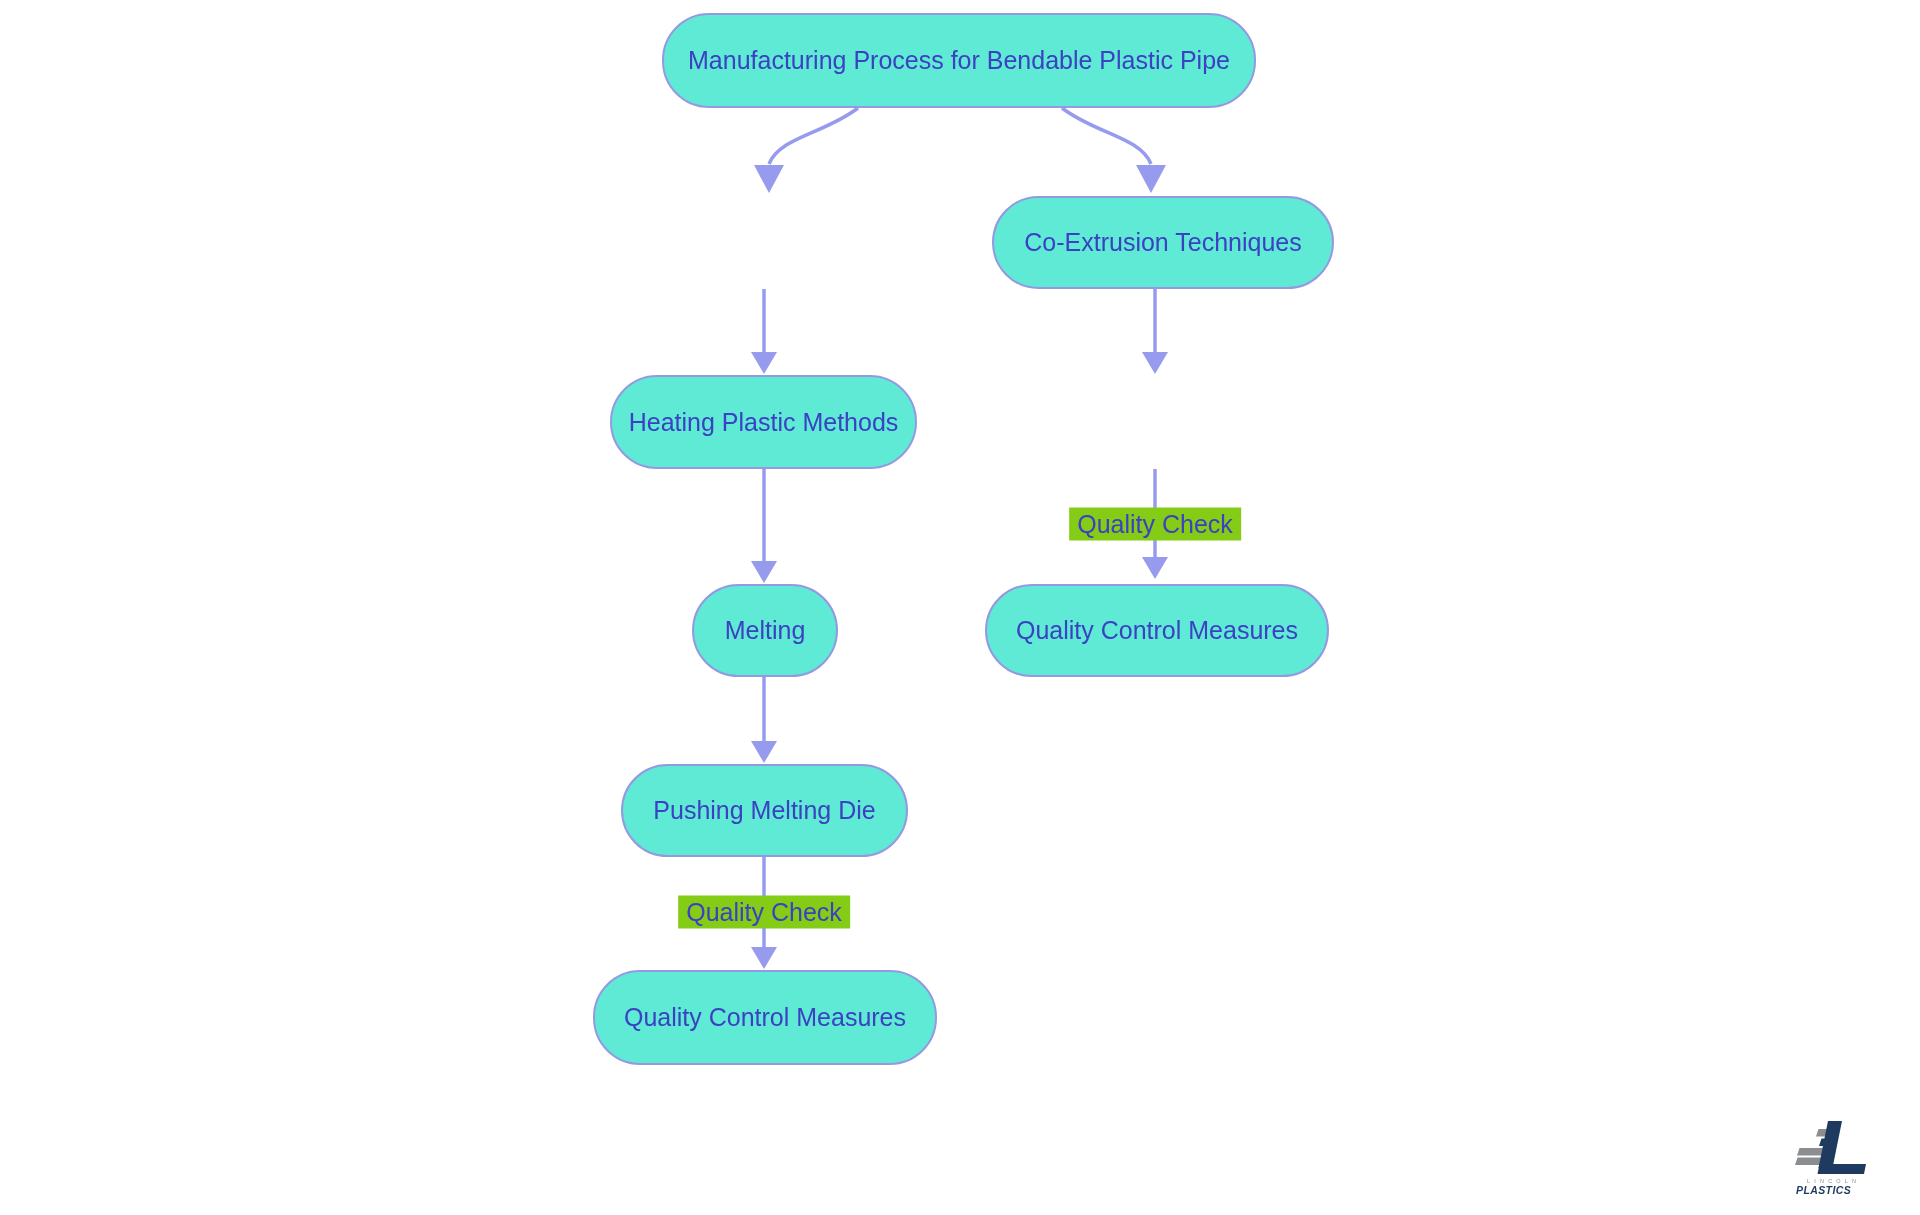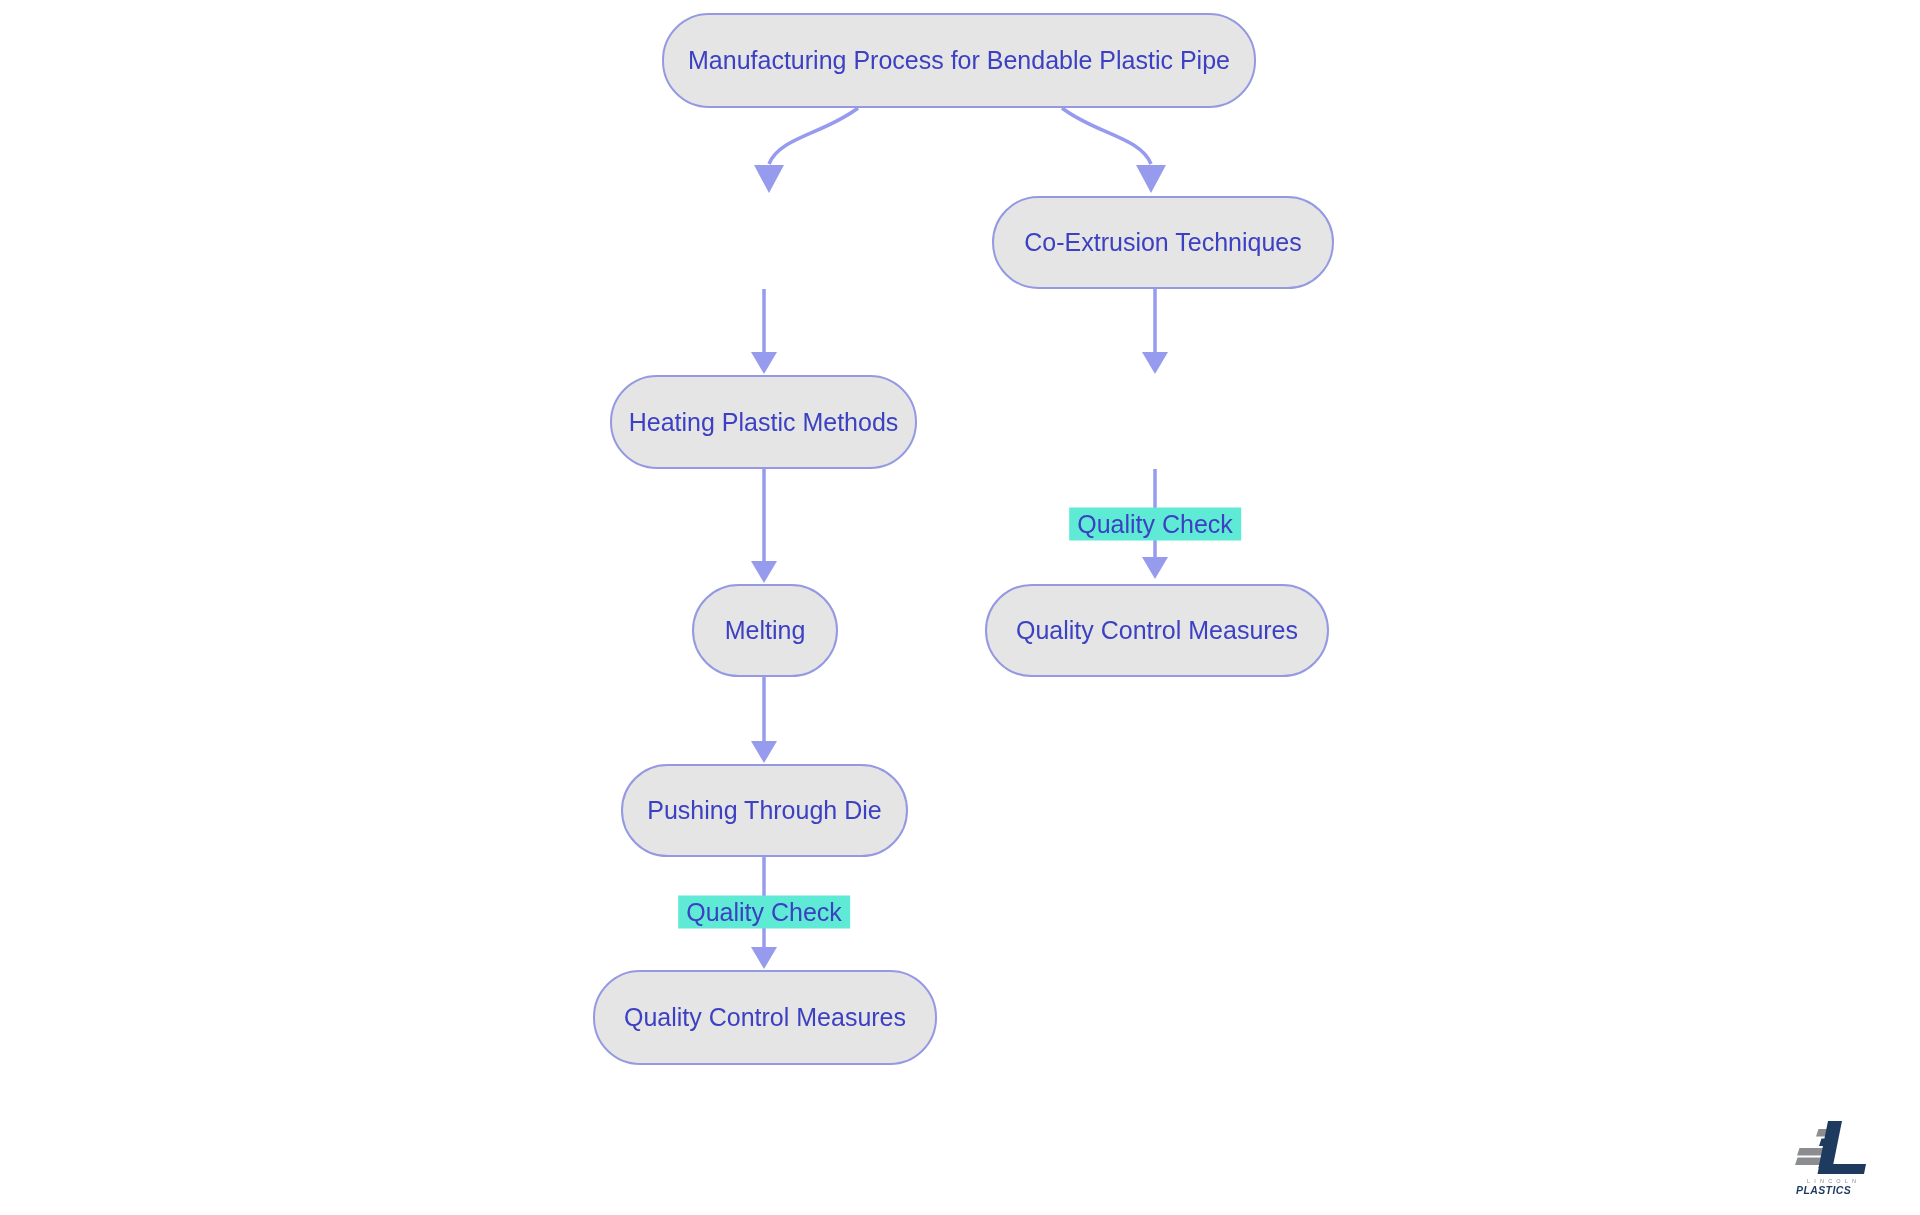--- a/index.html
+++ b/index.html
@@ -21,32 +21,32 @@
     top: 0;
     width: 1920px;
     height: 1215px;
   }
   .node {
     position: absolute;
     box-sizing: border-box;
     display: flex;
     align-items: center;
     justify-content: center;
-    background: #e5e5e5;
+    background: #5eead4;
     border: 2px solid #9599e2;
     border-radius: 47px;
     color: #3c40c2;
     font-size: 25px;
     white-space: nowrap;
     text-align: center;
   }
   .edge-label {
     position: absolute;
     transform: translate(-50%, -50%);
-    background: #5eead4;
+    background: #84cc16;
     color: #3c40c2;
     font-size: 25px;
     padding: 2px 8px;
     white-space: nowrap;
   }
   
   .n-root       { left: 662px;  top: 13px;  width: 594px; height: 95px; }
   .n-extrusion  { left: 629px;  top: 196px; width: 270px; height: 93px; }
   .n-coext      { left: 992px;  top: 196px; width: 342px; height: 93px; }
   .n-heating    { left: 610px;  top: 375px; width: 307px; height: 94px; }
@@ -100,21 +100,21 @@
 
   <div class="node n-coext">Co-Extrusion Techniques</div>
 
   <div class="node n-heating">Heating Plastic Methods</div>
 
 
   <div class="node n-melting">Melting</div>
 
   <div class="node n-qc-right">Quality Control Measures</div>
 
-  <div class="node n-pushing">Pushing Through Die</div>
+  <div class="node n-pushing">Pushing Melting Die</div>
 
   <div class="node n-qc-left">Quality Control Measures</div>
 
   <div class="edge-label l-qc-right">Quality Check</div>
 
   <div class="edge-label l-qc-left">Quality Check</div>
 
   <svg class="logo" viewBox="0 0 100 80" xmlns="http://www.w3.org/2000/svg">
     <g>
       <polygon fill="#8b8d90" points="30.5,11 42.5,11 40,18.5 28,18.5"></polygon>

